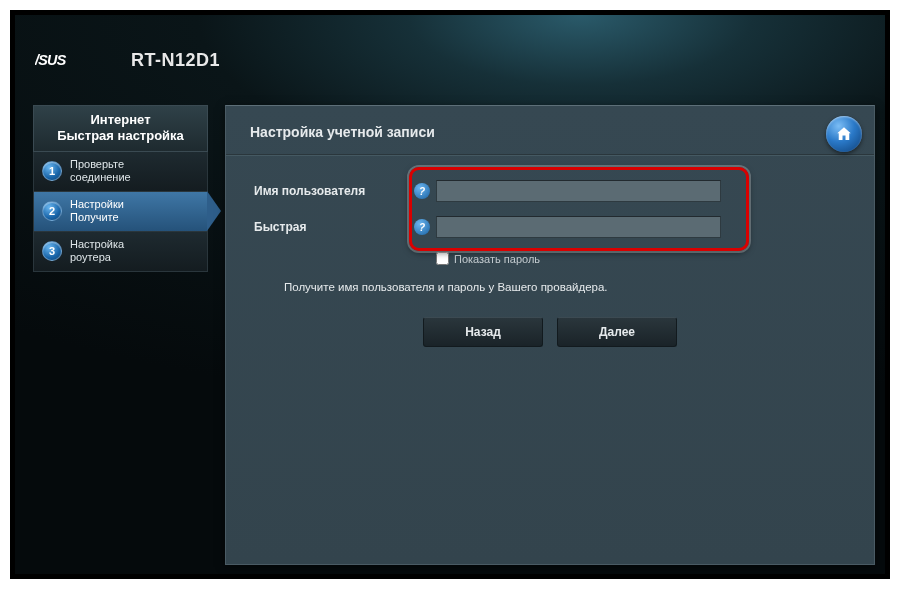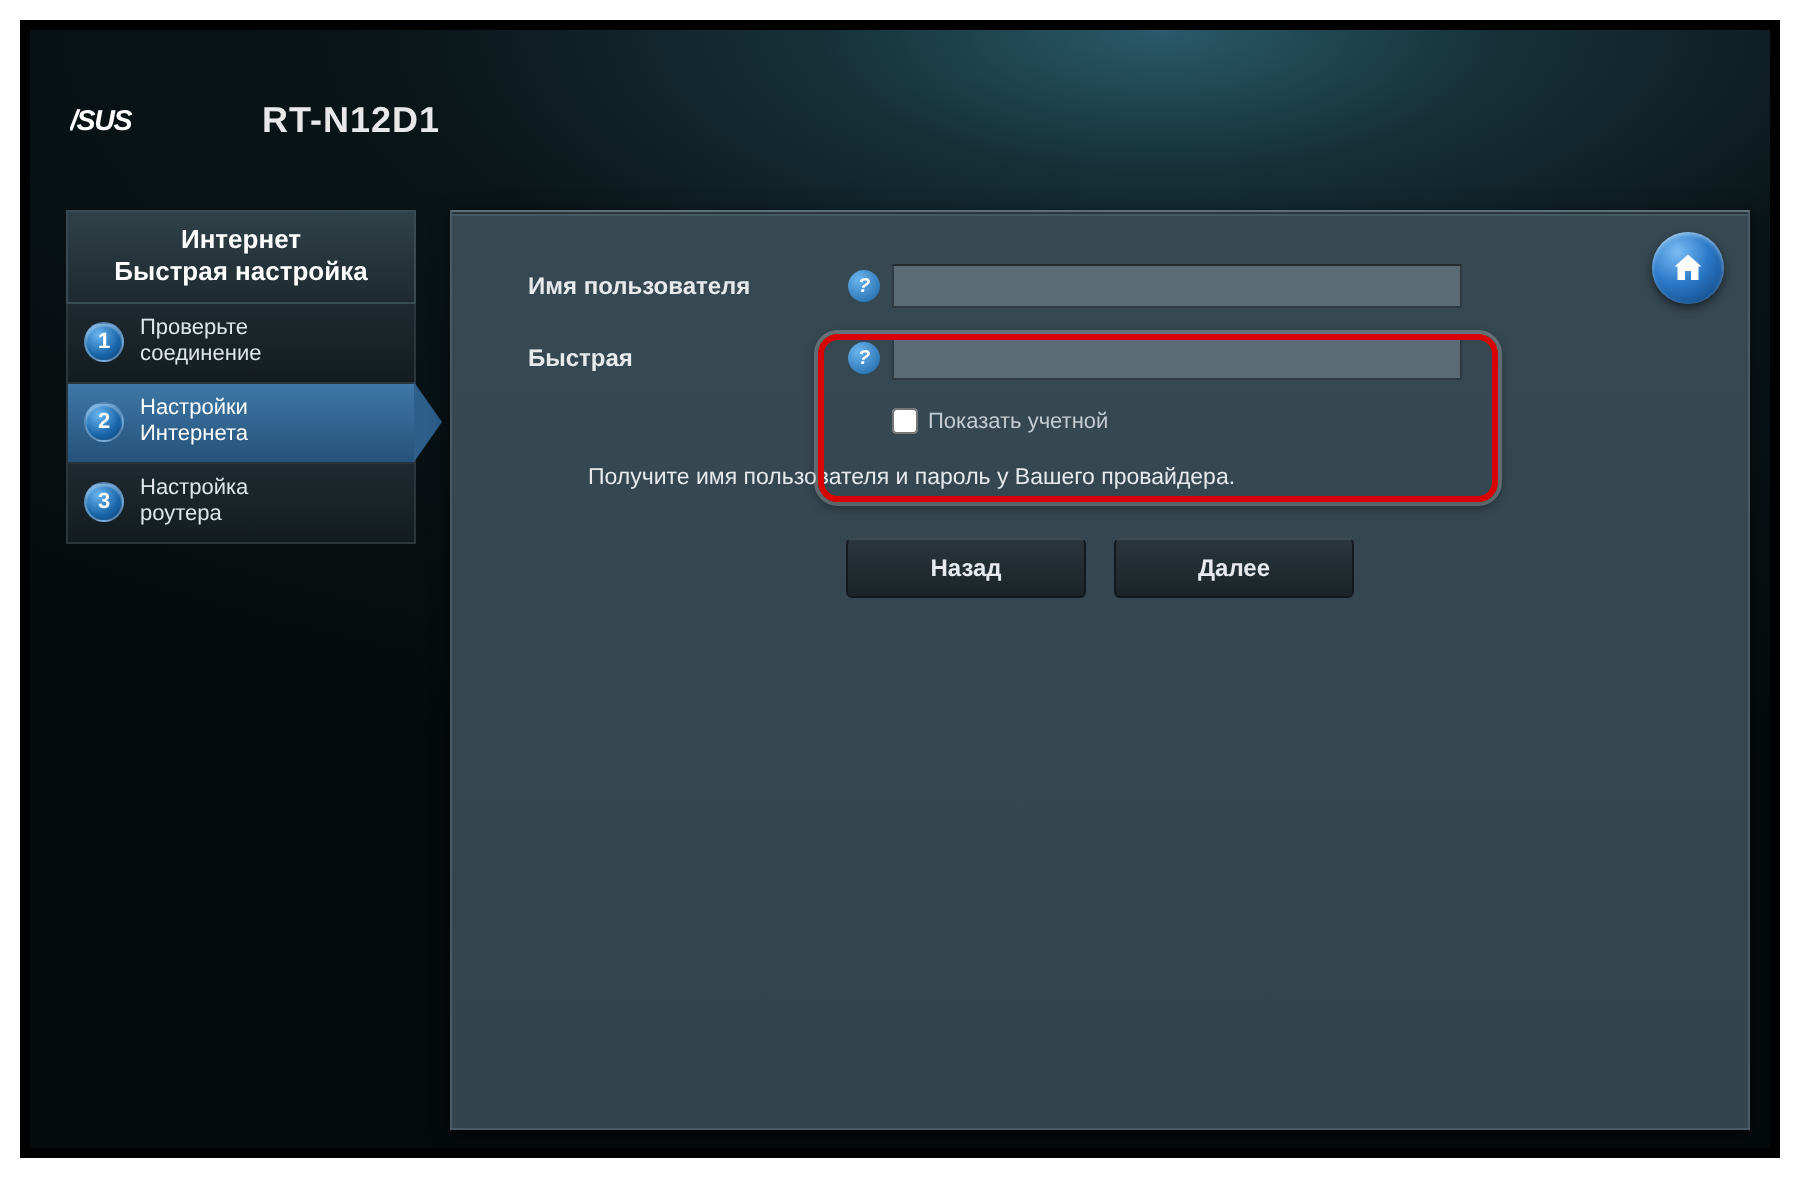--- a/index.html
+++ b/index.html
@@ -117,21 +117,21 @@
     width: 36px; height: 36px;
     border-radius: 50%;
     background: radial-gradient(circle at 35% 28%, #7bbdf5 0%, #2a79c8 45%, #0d3d74 100%);
     box-shadow: 0 2px 4px rgba(0,0,0,0.5), inset 0 1px 2px rgba(255,255,255,0.5);
     display: flex; align-items: center; justify-content: center;
     cursor: pointer;
   }
   .home-btn svg { width: 18px; height: 18px; }
 
   .form-area {
-    padding: 24px 38px;
+    padding: 24px 28px;
   }
   .row {
     display: flex; align-items: center;
     margin-bottom: 14px;
   }
   .row-label {
     width: 160px;
     font-weight: bold;
     font-size: 12px;
   }
@@ -215,53 +215,54 @@
         <div class="step-num">1</div>
         <div class="step-label">
           <div>Проверьте</div>
           <div>соединение</div>
         </div>
       </div>
       <div class="step active">
         <div class="step-num">2</div>
         <div class="step-label">
           <div>Настройки</div>
-          <div>Интернета</div>
+          <div>Получите</div>
         </div>
       </div>
       <div class="step">
         <div class="step-num">3</div>
         <div class="step-label">
           <div>Настройка</div>
           <div>роутера</div>
         </div>
       </div>
     </div>
 
     <div class="panel">
       <div class="home-btn">
         <svg viewBox="0 0 24 24">
           <path fill="#fff" d="M12 3l9 8h-2v9h-5v-6h-4v6H5v-9H3z"></path>
         </svg>
       </div>
+      <div class="panel-title">Настройка учетной записи</div>
       <hr>
       <div class="form-area">
         <div class="row">
           <div class="row-label">Имя пользователя</div>
           <div class="hint-icon">?</div>
           <input class="field-input" type="text" style="">
         </div>
         <div class="row">
           <div class="row-label">Быстрая</div>
           <div class="hint-icon">?</div>
           <input class="field-input" type="password" style="">
         </div>
         <div class="show-pass">
           <input type="checkbox" style="">
-          <span>Показать учетной</span>
+          <span>Показать пароль</span>
         </div>
         <div class="info-text">Получите имя пользователя и пароль у Вашего провайдера.</div>
         <div class="buttons">
           <button class="btn">Назад</button>
           <button class="btn">Далее</button>
         </div>
       </div>
     </div>
 
     <div class="highlight"></div>

